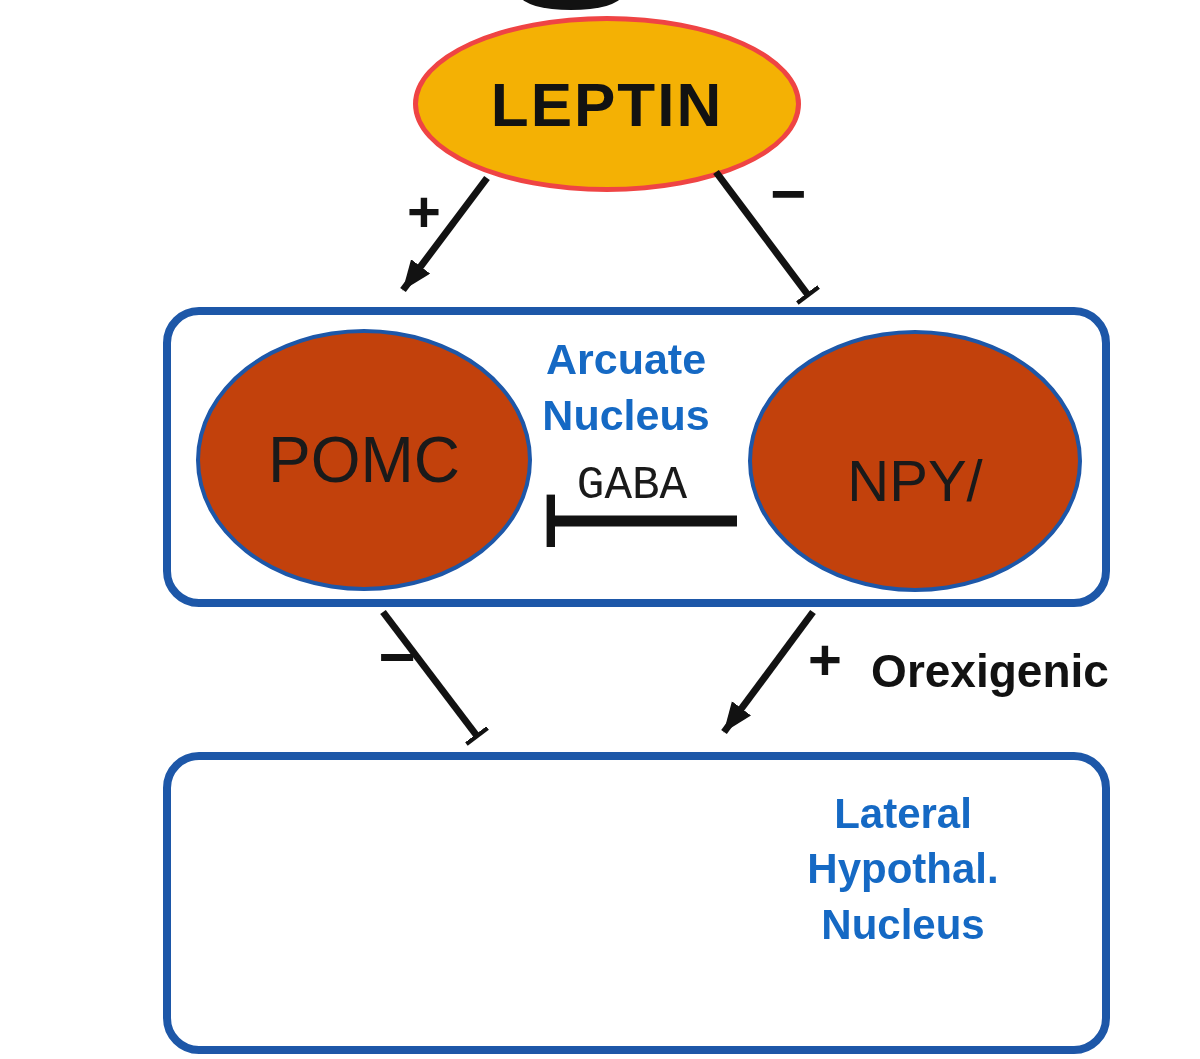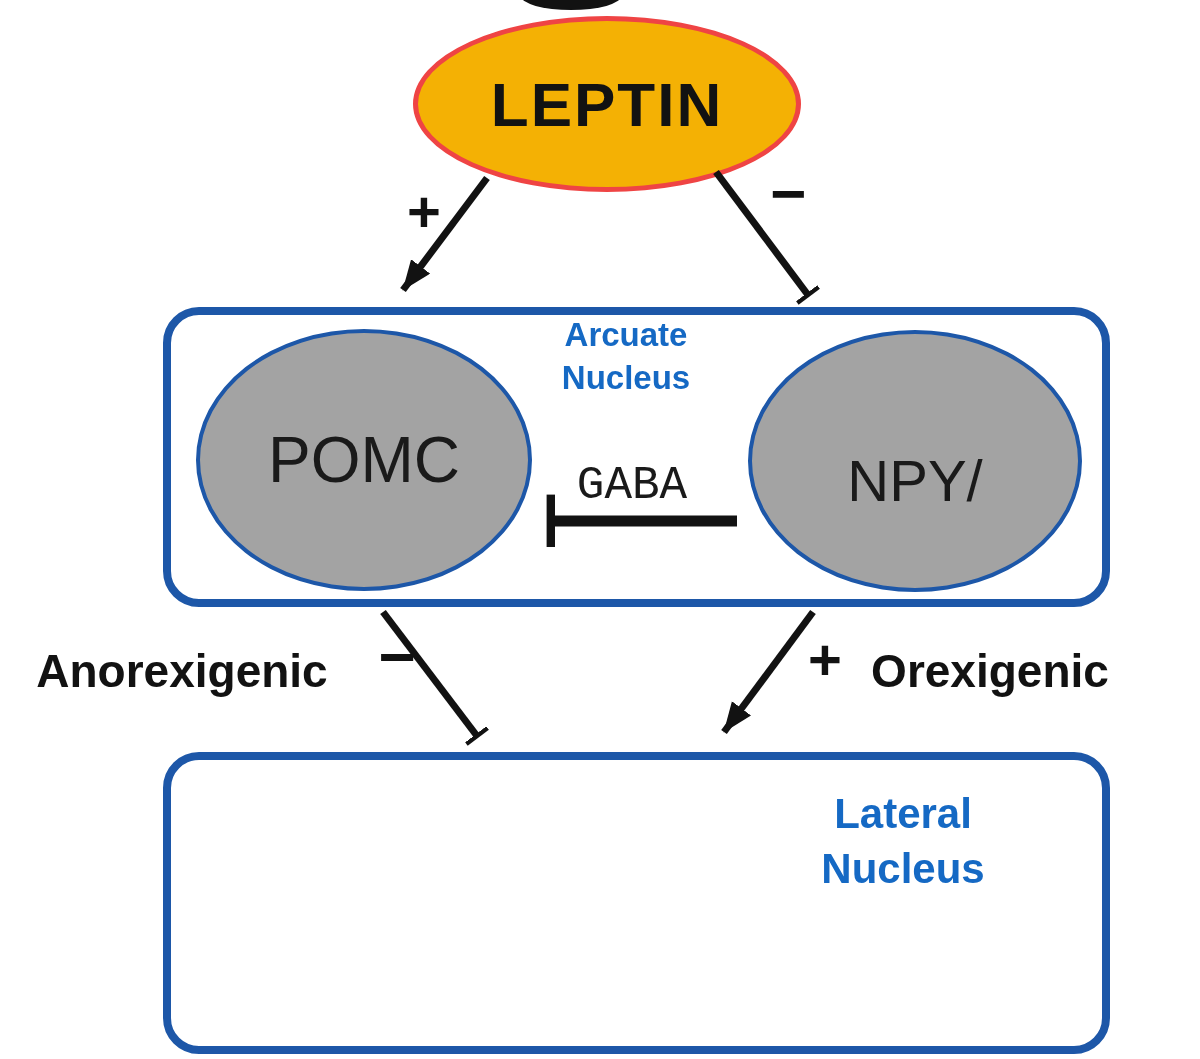--- a/index.html
+++ b/index.html
@@ -8,34 +8,34 @@
 
   .canvas { position:relative; width:1200px; height:1059px; background:#fff; overflow:hidden; }
   .abs { position:absolute; }
 
   .cropped { left:521px; top:-18px; width:100px; height:28px; background:#121212; border-radius:50%; }
 
   .region { border:8px solid #1D57A8; border-radius:36px; background:#fff; }
   .region-arcuate { left:163px; top:307px; width:947px; height:300px; }
   .region-lateral { left:163px; top:752px; width:947px; height:302px; }
 
-  .node { display:flex; align-items:center; justify-content:center; text-align:center; border-radius:50%; background:#a3a3a3; }
+  .node { display:flex; align-items:center; justify-content:center; text-align:center; border-radius:50%; background:#c2410c; }
   .node-leptin { left:413px; top:16px; width:388px; height:176px; background:#F4B104; border:5px solid #ef4444; }
   .leptin-text { font-size:62px; font-weight:bold; color:#121212; letter-spacing:2px; }
 
   .blue-node { border:4px solid #1D57A8; }
   .node-pomc { left:196px; top:329px; width:336px; height:262px; }
   .node-npy  { left:748px; top:330px; width:334px; height:262px; }
   .node-mcr  { left:424px; top:776px; width:356px; height:258px; }
   .node-text { font-size:64px; color:#1a1a1a; }
   .npy-text  { font-size:58px; line-height:1.12;margin-top:40px; }
   .block-line { display:block; }
 
   .region-label { color:#1569C4; font-weight:bold; text-align:center; }
-  .arcuate-label { left:512px; top:314px; width:228px; font-size:33px; line-height:1.3; }
+  .arcuate-label { left:512px; top:332px; width:228px; font-size:43px; line-height:1.3; }
   .lateral-label { left:772px; top:786px; width:262px; font-size:42px; line-height:1.32; }
 
   .sign { color:#121212; font-weight:bold; text-align:center; }
   .plus-top  { left:392px; top:178px; width:64px; font-size:58px; }
   .minus-top { left:752px; top:158px; width:72px; font-size:62px; }
   .minus-mid { left:363px; top:620px; width:68px; font-size:64px; }
   .plus-mid  { left:794px; top:626px; width:62px; font-size:58px; }
 
   .gaba-label { left:540px; top:460px; width:184px; font-size:46px; color:#1a1a1a; text-align:center;font-family:Liberation Mono, monospace; }
 
@@ -70,29 +70,29 @@
   </div>
 
 
   <div class="abs region-label arcuate-label">
     <span class="block-line">Arcuate</span>
     <span class="block-line">Nucleus</span>
   </div>
 
   <div class="abs region-label lateral-label">
     <span class="block-line">Lateral</span>
+    <span class="block-line">Hypothal.</span>
     <span class="block-line">Nucleus</span>
   </div>
 
   <div class="abs sign plus-top">+</div>
   <div class="abs sign minus-top">−</div>
   <div class="abs gaba-label">GABA</div>
   <div class="abs sign minus-mid">−</div>
   <div class="abs sign plus-mid">+</div>
-  <div class="abs pathway-label anorexigenic">Anorexigenic</div>
   <div class="abs pathway-label orexigenic">Orexigenic</div>
 
   <svg class="abs edges-layer" width="1200" height="1059" viewBox="0 0 1200 1059" aria-hidden="true">
     <defs>
       <marker id="mArrow" markerWidth="5" markerHeight="4" refX="4.2" refY="1.7" orient="auto">
         <polygon points="0,0 4.3,1.7 0,3.4" fill="#121212"></polygon>
       </marker>
       <marker id="mTee" markerWidth="1" markerHeight="4" refX="0.3" refY="1.9" orient="auto">
         <rect x="0" y="0" width="0.6" height="3.8" fill="#121212"></rect>
       </marker>

